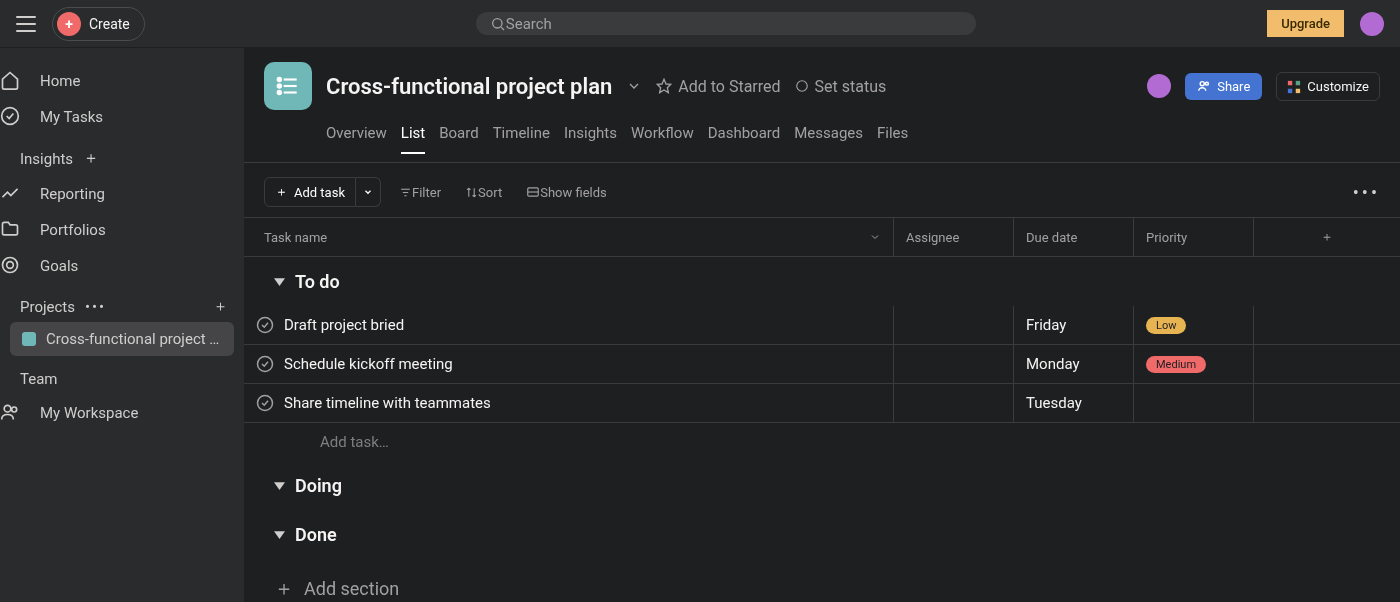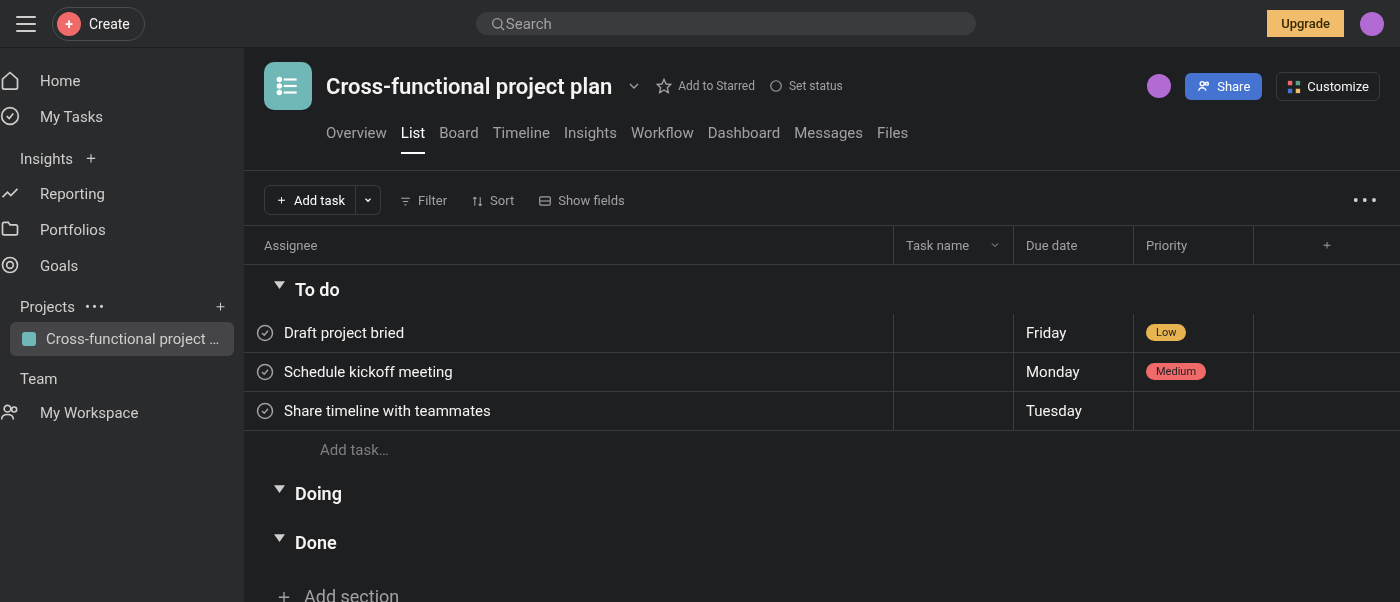--- a/index.html
+++ b/index.html
@@ -29,52 +29,52 @@
   .side-item{display:flex;align-items:flex-end;gap:20px;padding:8px 0;cursor:pointer}
   .side-icon{width:20px;height:20px;color:#cfcecd;flex:0 0 20px}
   .dot{width:8px;height:8px;border-radius:50%;background:#f1bd6c;margin-left:4px}
   .side-header{display:flex;align-items:center;gap:10px;padding:14px 16px 6px 20px;color:#cfcecd;font-size:15px}
   .side-header .plus{margin-left:auto;color:#cfcecd}
   .side-project{display:flex;align-items:center;gap:10px;padding:8px 12px;margin:0 10px;border-radius:6px;background:#454547;cursor:pointer;font-size:15px;white-space:nowrap;overflow:hidden}
   .proj-square{width:14px;height:14px;border-radius:3px;background:var(--teal);flex:0 0 14px}
 
   
   .main{flex:1;display:flex;flex-direction:column;background:var(--bg-main)}
-  .proj-header{padding:14px 20px 16px 20px;border-bottom:1px solid var(--border)}
+  .proj-header{padding:14px 20px 8px 20px;border-bottom:1px solid var(--border)}
   .proj-row1{display:flex;align-items:center;gap:14px}
   .proj-icon{width:48px;height:48px;border-radius:10px;background:var(--teal);display:flex;align-items:center;justify-content:center}
   .proj-title{font-size:22px;font-weight:600}
   .chev{color:var(--muted)}
-  .star-btn,.status-btn{display:flex;align-items:center;gap:6px;color:var(--muted);font-size:12px;cursor:pointer}
+  .star-btn,.status-btn{display:flex;align-items:center;gap:6px;color:var(--muted);font-size:16px;cursor:pointer}
   .proj-row1 .spacer{flex:1}
   .share-avatar{width:24px;height:24px;border-radius:50%;background:var(--avatar)}
   .share-btn{display:flex;align-items:center;gap:6px;background:var(--share);color:#fff;border:none;border-radius:6px;padding:6px 12px;font-size:13px;font-weight:400;cursor:pointer}
   .customize-btn{display:flex;align-items:flex-end;gap:6px;background:transparent;border:1px solid var(--border);border-radius:6px;padding:6px 10px;font-size:13px;color:var(--text);cursor:pointer}
   .tabs{display:flex;gap:14px;margin-left:62px;margin-top:4px}
   .tab{padding:10px 0;color:var(--muted);font-size:15px;cursor:pointer;border-bottom:2px solid transparent}
   .tab.active{color:#fff;border-bottom-color:#fff}
 
   
   .toolbar{display:flex;align-items:center;gap:12px;padding:14px 20px 10px 20px}
   .addtask{display:flex;align-items:stretch}
   .addtask button{display:flex;align-items:center;gap:6px;background:transparent;border:1px solid var(--border);color:#fff;padding:5px 10px;font-size:13px;cursor:pointer}
   .addtask button:first-child{border-radius:6px 0 0 6px}
   .addtask button:last-child{border-radius:0 6px 6px 0;border-left:none;padding:5px 7px}
-  .tb-btn{display:flex;align-items:flex-end;gap:6px;color:var(--muted);font-size:13px;cursor:pointer;background:none;border:none;padding:4px 6px}
+  .tb-btn{display:flex;align-items:center;gap:0;color:var(--muted);font-size:13px;cursor:pointer;background:none;border:none;padding:4px 6px}
   .toolbar .spacer{flex:1}
 
   
   .table{flex:1;overflow:auto}
   .thead,.trow{display:grid;grid-template-columns:650px 120px 120px 120px 1fr;border-bottom:1px solid var(--border)}
   .thead{font-size:13px;color:var(--muted);border-top:1px solid var(--border)}
   .thead .th{padding:10px 12px;border-right:1px solid var(--border);display:flex;align-items:center;gap:6px}
   .thead .th:first-child{padding-left:20px}
   .thead .th:last-child{border-right:none;justify-content:center}
-  .section{display:flex;gap:10px;padding:14px 0 14px 30px;font-size:18px;font-weight:600;cursor:pointer}
-  .trow .td{padding:10px 12px;border-right:1px solid var(--border);display:flex;align-items:flex-start;font-size:15px;color:#f5f4f3}
+  .section{display:flex;align-items:center;gap:10px;padding:14px 0 14px 30px;font-size:18px;font-weight:600;cursor:pointer}
+  .trow .td{padding:10px 12px;border-right:1px solid var(--border);display:flex;align-items:center;font-size:15px;color:#f5f4f3}
   .trow .td:last-child{border-right:none}
   .taskname{gap:10px;padding-left:48px}
   .check{width:18px;height:18px;color:var(--muted)}
   .pill{display:inline-block;padding:2px 10px;border-radius:10px;font-size:11px;color:#1e1f21}
   .pill.low{background:var(--low)}
   .pill.medium{background:var(--medium)}
   .due{color:var(--muted)}
   .addtaskrow{padding:10px 12px 10px 76px;color:var(--muted2);font-size:15px}
   .addsection{display:flex;align-items:center;gap:10px;padding:16px 0 0 30px;color:var(--muted);font-size:18px;cursor:pointer}
   .tri{display:inline-block}
@@ -263,28 +263,28 @@
           </svg>
         <span>Show fields</span>
       </button>
       <div class="spacer"></div>
       <span style="color:#cfcecd;letter-spacing:3px;font-size:18px">•••</span>
     </div>
 
     <div class="table">
       <div class="thead">
         <div class="th">
-            <span>Assignee</span>
-          </div>
-        <div class="th">
           <span>Task name</span>
           <svg width="12" height="12" viewBox="0 0 24 24" fill="none" stroke="currentColor" stroke-width="2" style="margin-left:auto">
               <polyline points="6 9 12 15 18 9"></polyline>
             </svg>
         </div>
+        <div class="th">
+            <span>Assignee</span>
+          </div>
         <div class="th">
             <span>Due date</span>
           </div>
         <div class="th">
             <span>Priority</span>
           </div>
         <div class="th">
             <span>＋</span>
           </div>
       </div>

